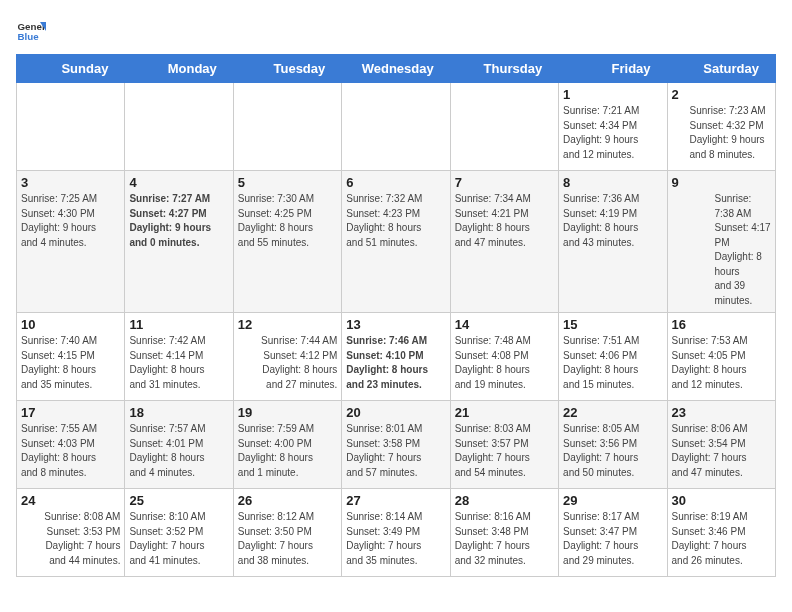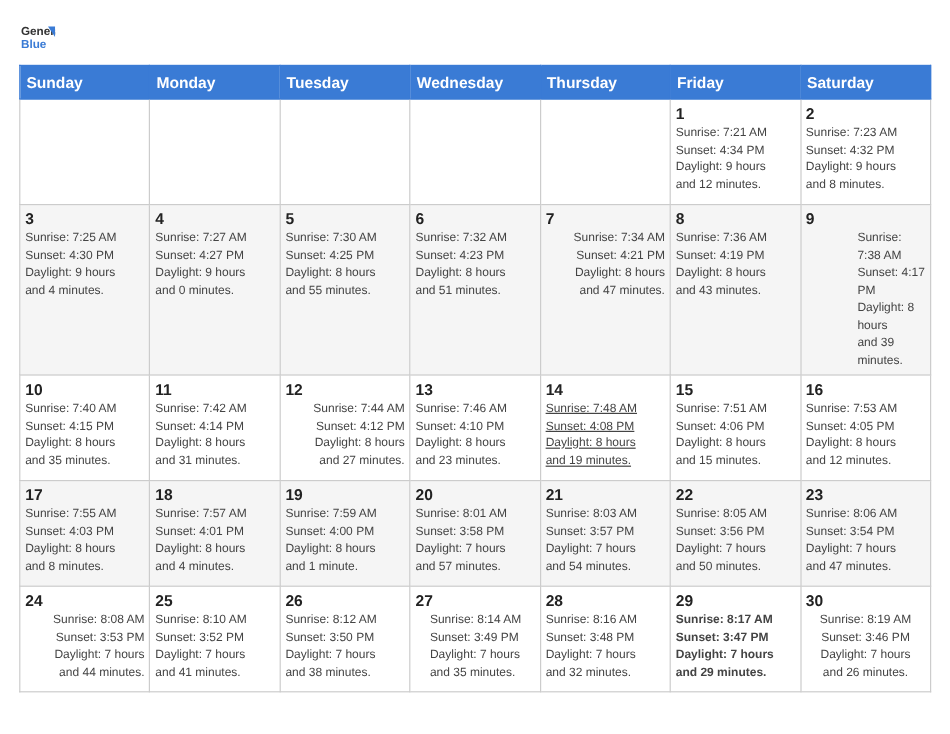--- a/index.html
+++ b/index.html
@@ -42,22 +42,22 @@
     table {
       width: 100%;
       border-collapse: collapse;
       table-layout: fixed;
     }
     thead th {
       background-color: #3a7bd5;
       color: #fff;
       font-size: 13px;
       font-weight: bold;
-      padding: 6px 5px;
-      text-align: left;
+      padding: 6px 16px;
+      text-align: right;
       border: 1px solid #3a7bd5;
     }
     tbody td {
       border: 1px solid #ccc;
       vertical-align: top;
       padding: 4px 4px;
       font-size: 10.5px;
       color: #333;
       height: 88px;
     }
@@ -125,58 +125,58 @@
         <td class="empty-cell"></td>
         <td>
           <span class="day-number">1</span>
           <div class="day-info" style="white-space: pre-line;">Sunrise: 7:21 AM
 Sunset: 4:34 PM
 Daylight: 9 hours
 and 12 minutes.</div>
         </td>
         <td>
           <span class="day-number">2</span>
-          <div class="day-info" style="white-space: pre-line;">Sunrise: 7:23 AM
+          <div class="day-info" style="white-space: pre-line; margin-left: 18px;">Sunrise: 7:23 AM
 Sunset: 4:32 PM
 Daylight: 9 hours
 and 8 minutes.</div>
         </td>
       </tr>
       <tr>
         <td>
           <span class="day-number">3</span>
           <div class="day-info" style="white-space: pre-line;">Sunrise: 7:25 AM
 Sunset: 4:30 PM
 Daylight: 9 hours
 and 4 minutes.</div>
         </td>
         <td>
           <span class="day-number">4</span>
-          <div class="day-info" style="white-space: pre-line;">Sunrise: 7:27 AM
+          <div class="day-info" style="white-space: pre-line; font-weight: bold;">Sunrise: 7:27 AM
 Sunset: 4:27 PM
 Daylight: 9 hours
 and 0 minutes.</div>
         </td>
         <td>
           <span class="day-number">5</span>
           <div class="day-info" style="white-space: pre-line;">Sunrise: 7:30 AM
 Sunset: 4:25 PM
 Daylight: 8 hours
 and 55 minutes.</div>
         </td>
         <td>
           <span class="day-number">6</span>
           <div class="day-info" style="white-space: pre-line;">Sunrise: 7:32 AM
 Sunset: 4:23 PM
 Daylight: 8 hours
 and 51 minutes.</div>
         </td>
         <td>
           <span class="day-number">7</span>
-          <div class="day-info" style="white-space: pre-line; text-align: right;">Sunrise: 7:34 AM
+          <div class="day-info" style="white-space: pre-line;">Sunrise: 7:34 AM
 Sunset: 4:21 PM
 Daylight: 8 hours
 and 47 minutes.</div>
         </td>
         <td>
           <span class="day-number">8</span>
           <div class="day-info" style="white-space: pre-line;">Sunrise: 7:36 AM
 Sunset: 4:19 PM
 Daylight: 8 hours
 and 43 minutes.</div>
@@ -206,28 +206,28 @@
         </td>
         <td>
           <span class="day-number">12</span>
           <div class="day-info" style="white-space: pre-line; text-align: right;">Sunrise: 7:44 AM
 Sunset: 4:12 PM
 Daylight: 8 hours
 and 27 minutes.</div>
         </td>
         <td>
           <span class="day-number">13</span>
-          <div class="day-info" style="white-space: pre-line;">Sunrise: 7:46 AM
+          <div class="day-info" style="white-space: pre-line; font-weight: bold;">Sunrise: 7:46 AM
 Sunset: 4:10 PM
 Daylight: 8 hours
 and 23 minutes.</div>
         </td>
         <td>
           <span class="day-number">14</span>
-          <div class="day-info" style="white-space: pre-line; text-decoration: underline;">Sunrise: 7:48 AM
+          <div class="day-info" style="white-space: pre-line;">Sunrise: 7:48 AM
 Sunset: 4:08 PM
 Daylight: 8 hours
 and 19 minutes.</div>
         </td>
         <td>
           <span class="day-number">15</span>
           <div class="day-info" style="white-space: pre-line;">Sunrise: 7:51 AM
 Sunset: 4:06 PM
 Daylight: 8 hours
 and 15 minutes.</div>
@@ -308,41 +308,41 @@
         </td>
         <td>
           <span class="day-number">26</span>
           <div class="day-info" style="white-space: pre-line;">Sunrise: 8:12 AM
 Sunset: 3:50 PM
 Daylight: 7 hours
 and 38 minutes.</div>
         </td>
         <td>
           <span class="day-number">27</span>
-          <div class="day-info" style="white-space: pre-line; margin-left: 12px;">Sunrise: 8:14 AM
+          <div class="day-info" style="white-space: pre-line;">Sunrise: 8:14 AM
 Sunset: 3:49 PM
 Daylight: 7 hours
 and 35 minutes.</div>
         </td>
         <td>
           <span class="day-number">28</span>
           <div class="day-info" style="white-space: pre-line;">Sunrise: 8:16 AM
 Sunset: 3:48 PM
 Daylight: 7 hours
 and 32 minutes.</div>
         </td>
         <td>
           <span class="day-number">29</span>
-          <div class="day-info" style="white-space: pre-line; font-weight: bold;">Sunrise: 8:17 AM
+          <div class="day-info" style="white-space: pre-line;">Sunrise: 8:17 AM
 Sunset: 3:47 PM
 Daylight: 7 hours
 and 29 minutes.</div>
         </td>
         <td>
           <span class="day-number">30</span>
-          <div class="day-info" style="white-space: pre-line; text-align: center;">Sunrise: 8:19 AM
+          <div class="day-info" style="white-space: pre-line;">Sunrise: 8:19 AM
 Sunset: 3:46 PM
 Daylight: 7 hours
 and 26 minutes.</div>
         </td>
       </tr>
     </tbody>
 </table>
 
 </body></html>

